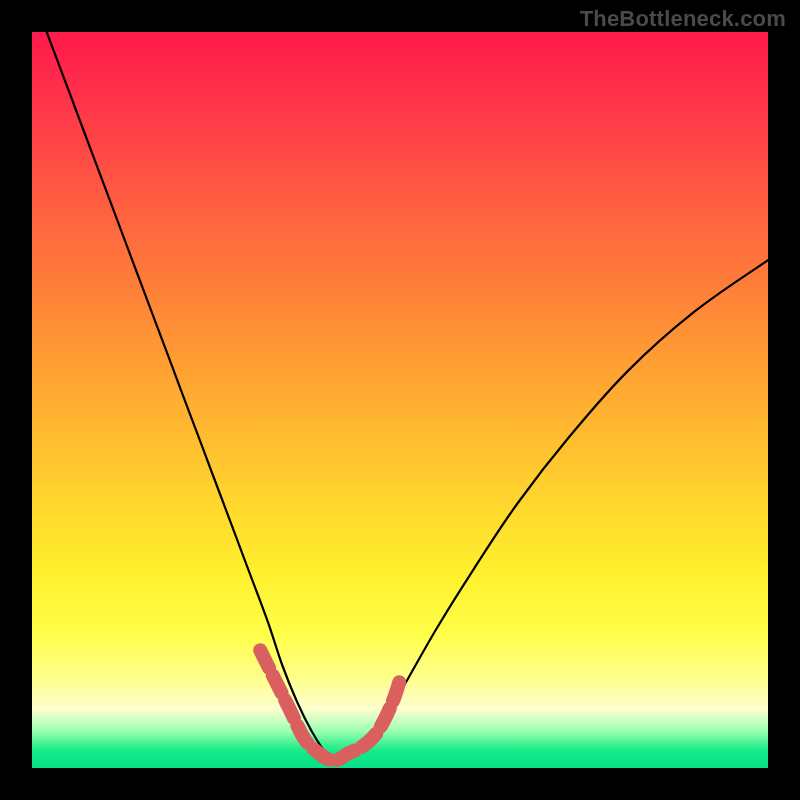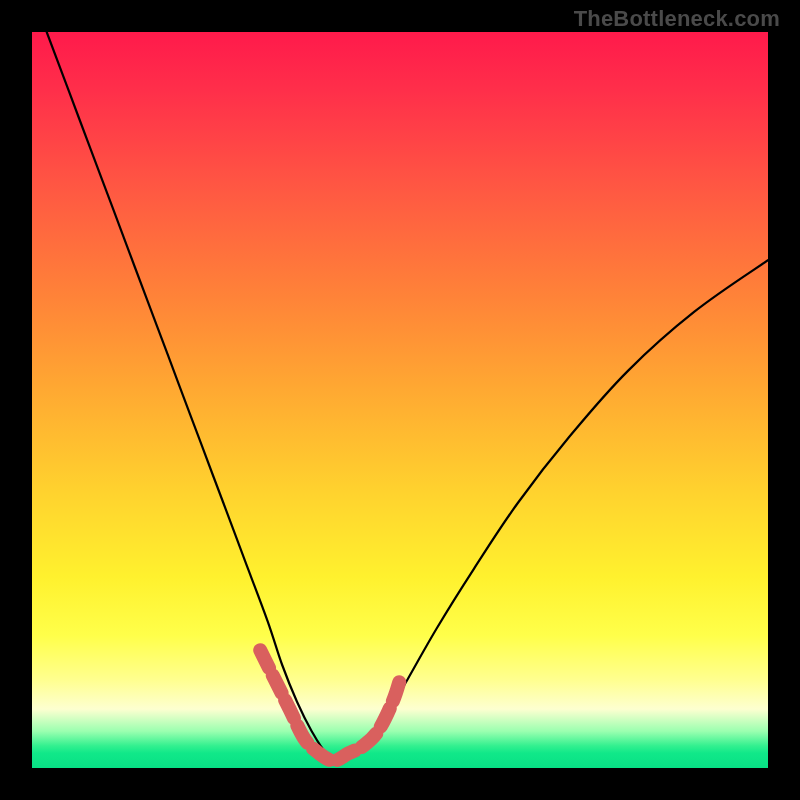--- a/index.html
+++ b/index.html
@@ -42,21 +42,21 @@
       #fdffd0 92%,
       #9bffb0 95%,
       #32f08f 97%,
       #10e889 98%,
       #08e085 100%
     );
   }
   .watermark {
     position: absolute;
     top: 6px;
-    right: 20px;
+    right: 14px;
     color: #4a4a4a;
     font-size: 22px;
     font-weight: 600;
     letter-spacing: 0.2px;
     user-select: none;
   }
   svg.curve {
     position: absolute;
     inset: 0;
   }

